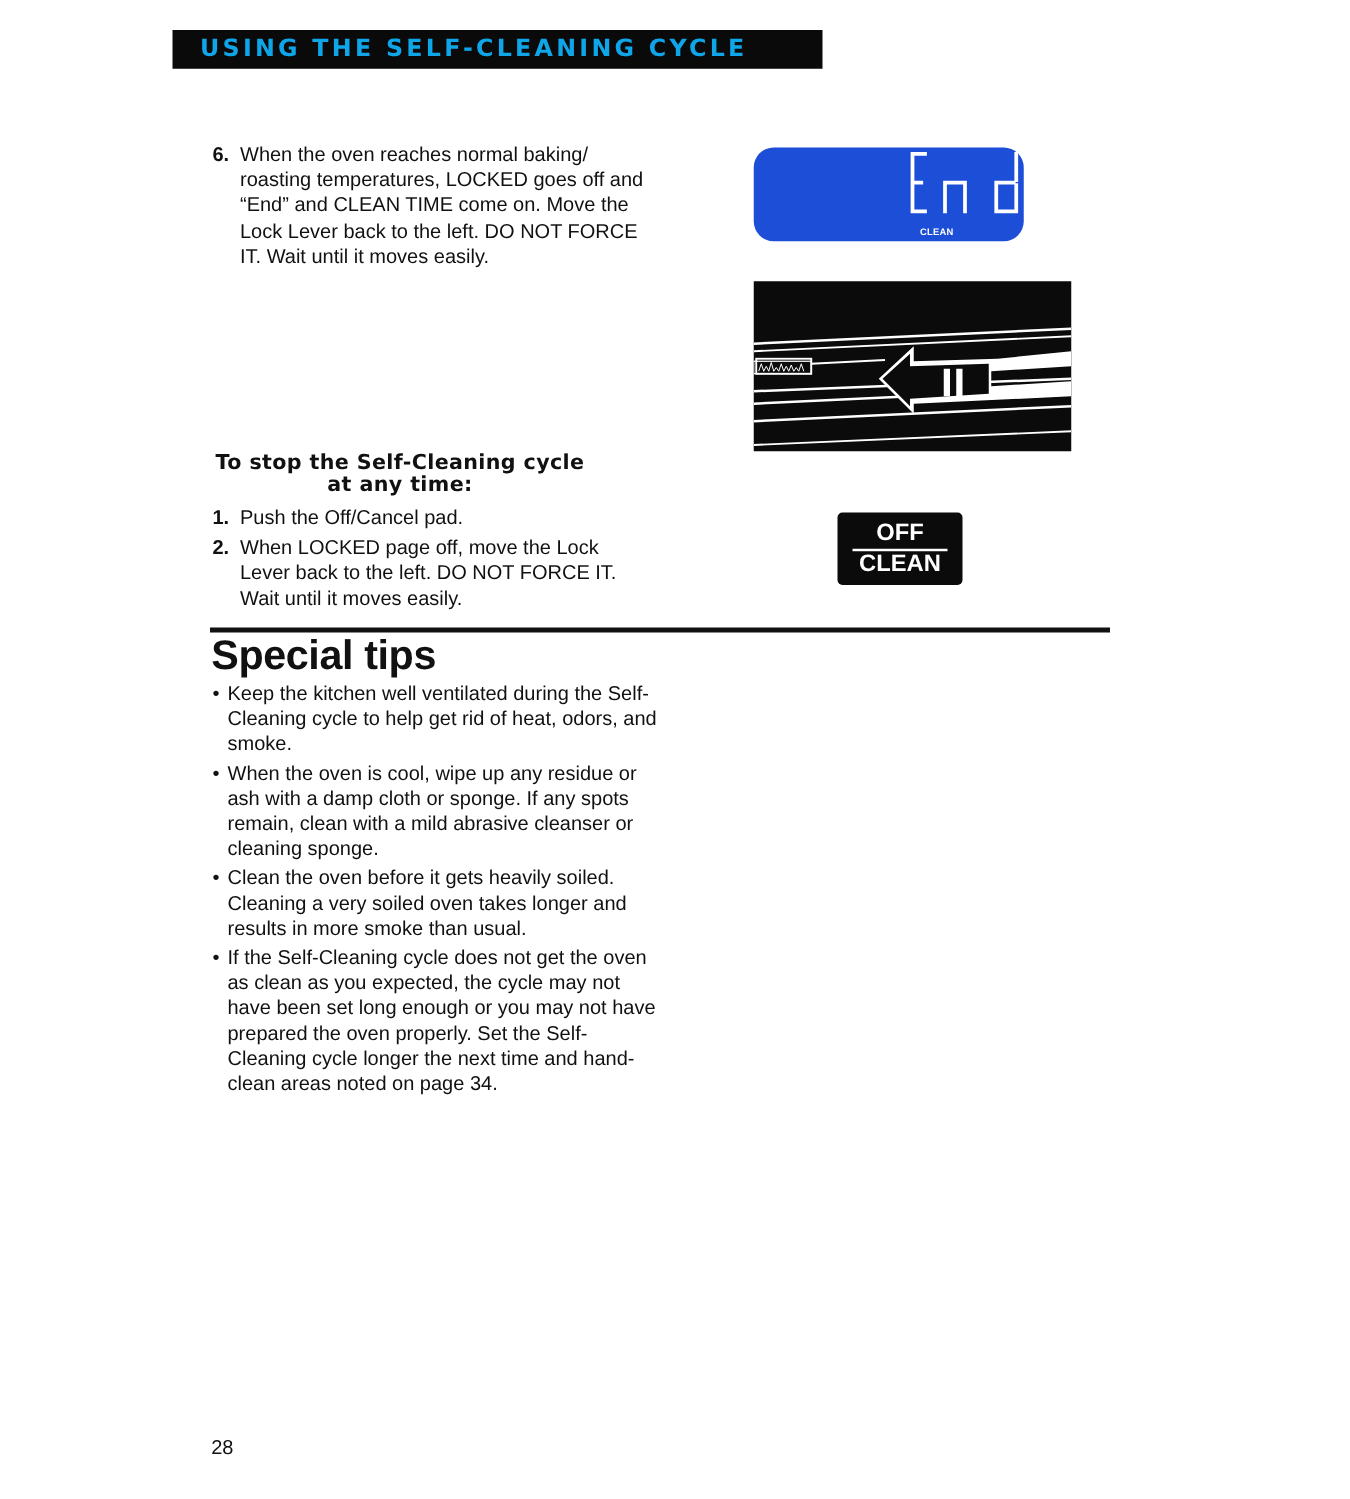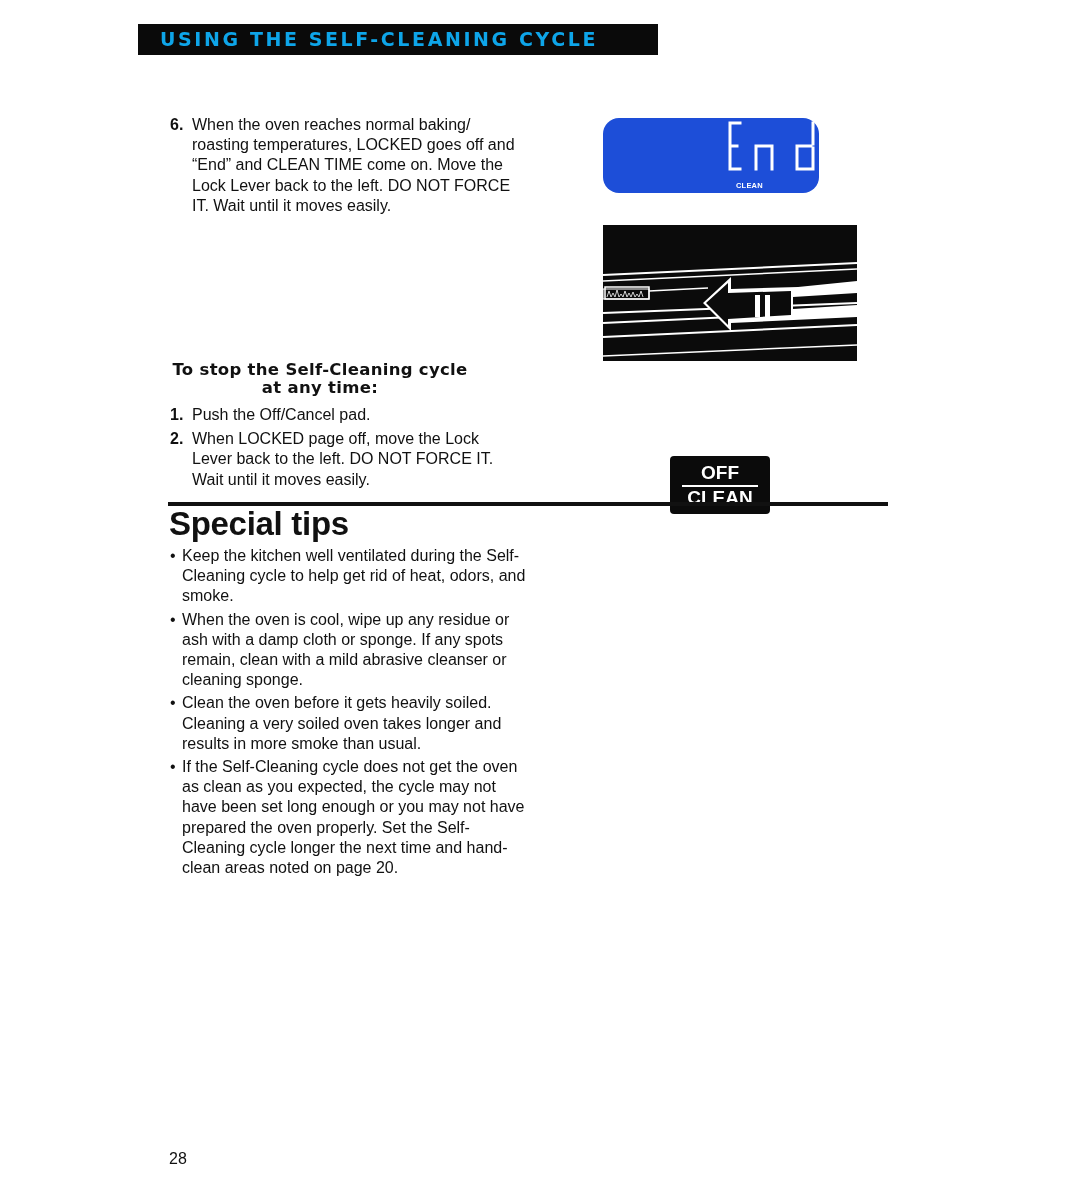--- a/index.html
+++ b/index.html
@@ -20,21 +20,21 @@
   .bullets { position:absolute; left:170px; top:546px; width:360px; margin:0; padding:0; list-style:none;
              font-size:16px; line-height:20.2px; }
   .bullets li { position:relative; padding-left:12px; margin-bottom:3px; }
   .bullets li .dot { position:absolute; left:0; top:0; }
   .display { position:absolute; left:603px; top:118px; width:216px; height:75px; background:#1d4ed8; border-radius:16px; }
   .display svg { position:absolute; left:0; top:0; }
   .lbl-clean { position:absolute; left:736px; top:181px; color:#fff; font-size:7.5px; font-weight:bold; letter-spacing:0.2px; }
   .lbl-time { position:absolute; left:785px; top:195px; color:#fff; font-size:7.5px; font-weight:bold; letter-spacing:0.2px;text-decoration:underline; }
   .lever { position:absolute; left:603px; top:225px; width:254px; height:136px; background:#0b0b0b; overflow:hidden; }
   .offcancel { position:absolute; left:670px; top:410px; width:100px; height:58px; background:#0b0b0b; border-radius:4px;
-               color:#fff; font-weight:bold; text-align:center; font-size:19px;margin-top:46px; }
+               color:#fff; font-weight:bold; text-align:center; font-size:19px; }
   .offcancel .off { position:absolute; left:0; right:0; top:7px; line-height:20px; }
   .offcancel .bar { position:absolute; left:12px; right:12px; top:29px; height:2px; background:#fff; }
   .offcancel .cancel { position:absolute; left:0; right:0; top:31px; line-height:22px; }
   .pageno { position:absolute; left:169px; top:1150px; font-size:16px; }
 </style>
 </head>
 <body>
 
 <div class="banner">USING THE SELF-CLEANING CYCLE</div>
 
@@ -111,17 +111,17 @@
   <li>
     <span class="dot">•</span>
     <b>When the oven is cool, wipe up</b><span> any residue or ash with a damp cloth or sponge. If any spots remain, clean with a mild abrasive cleanser or cleaning sponge.</span>
   </li>
   <li>
     <span class="dot">•</span>
     <b>Clean the oven</b><span> before it gets heavily soiled. Cleaning a very soiled oven takes longer and results in more smoke than usual.</span>
   </li>
   <li>
     <span class="dot">•</span>
-    <b>If the Self-Cleaning cycle</b><span> does not get the oven as clean as you expected, the cycle may not have been set long enough or you may not have prepared the oven properly. </span><b>Set</b><span> the Self-Cleaning cycle longer the next time and </span><b>hand-clean</b><span> areas noted on page 20.</span>
+    <b>If the Self-Cleaning cycle</b><span> does not get the oven as clean as you expected, the cycle may not have been set long enough or you may not have prepared the oven properly. </span><b>Set</b><span> the Self-Cleaning cycle longer the next time and </span><b>hand-clean</b><span> areas noted on page 34.</span>
   </li>
 </ul>
 
 <div class="pageno">28</div>
 
 </body></html>

